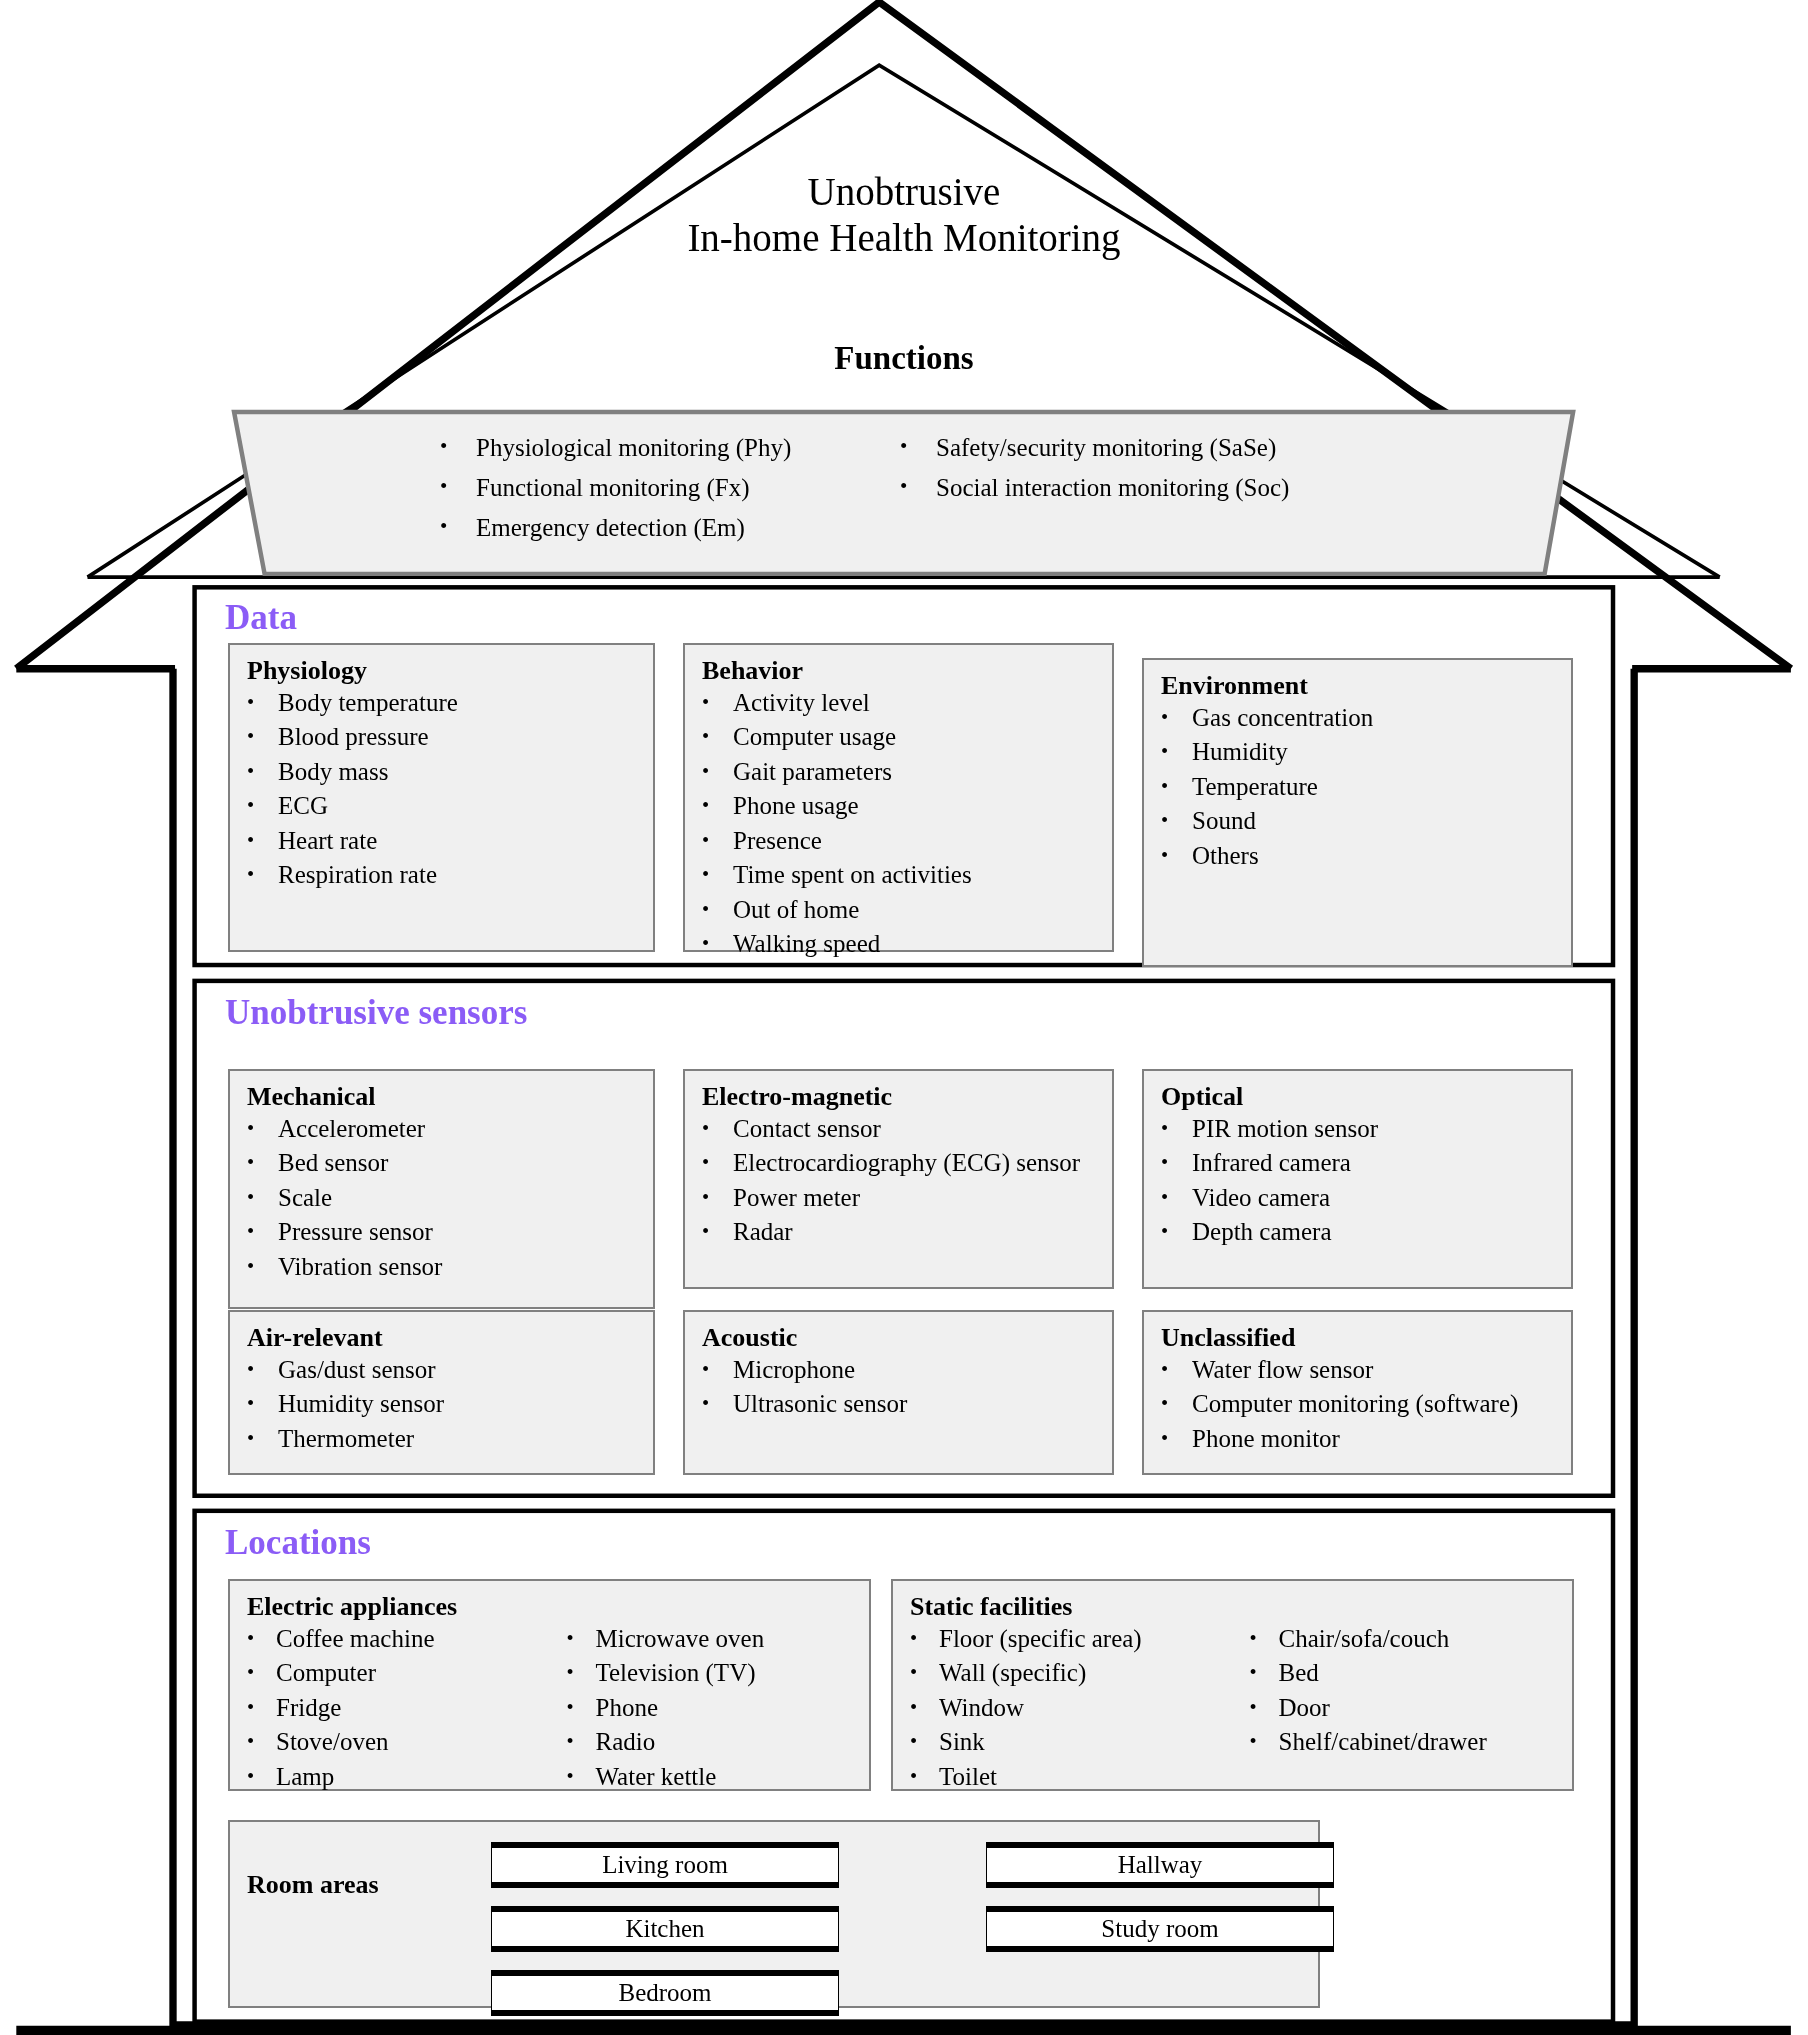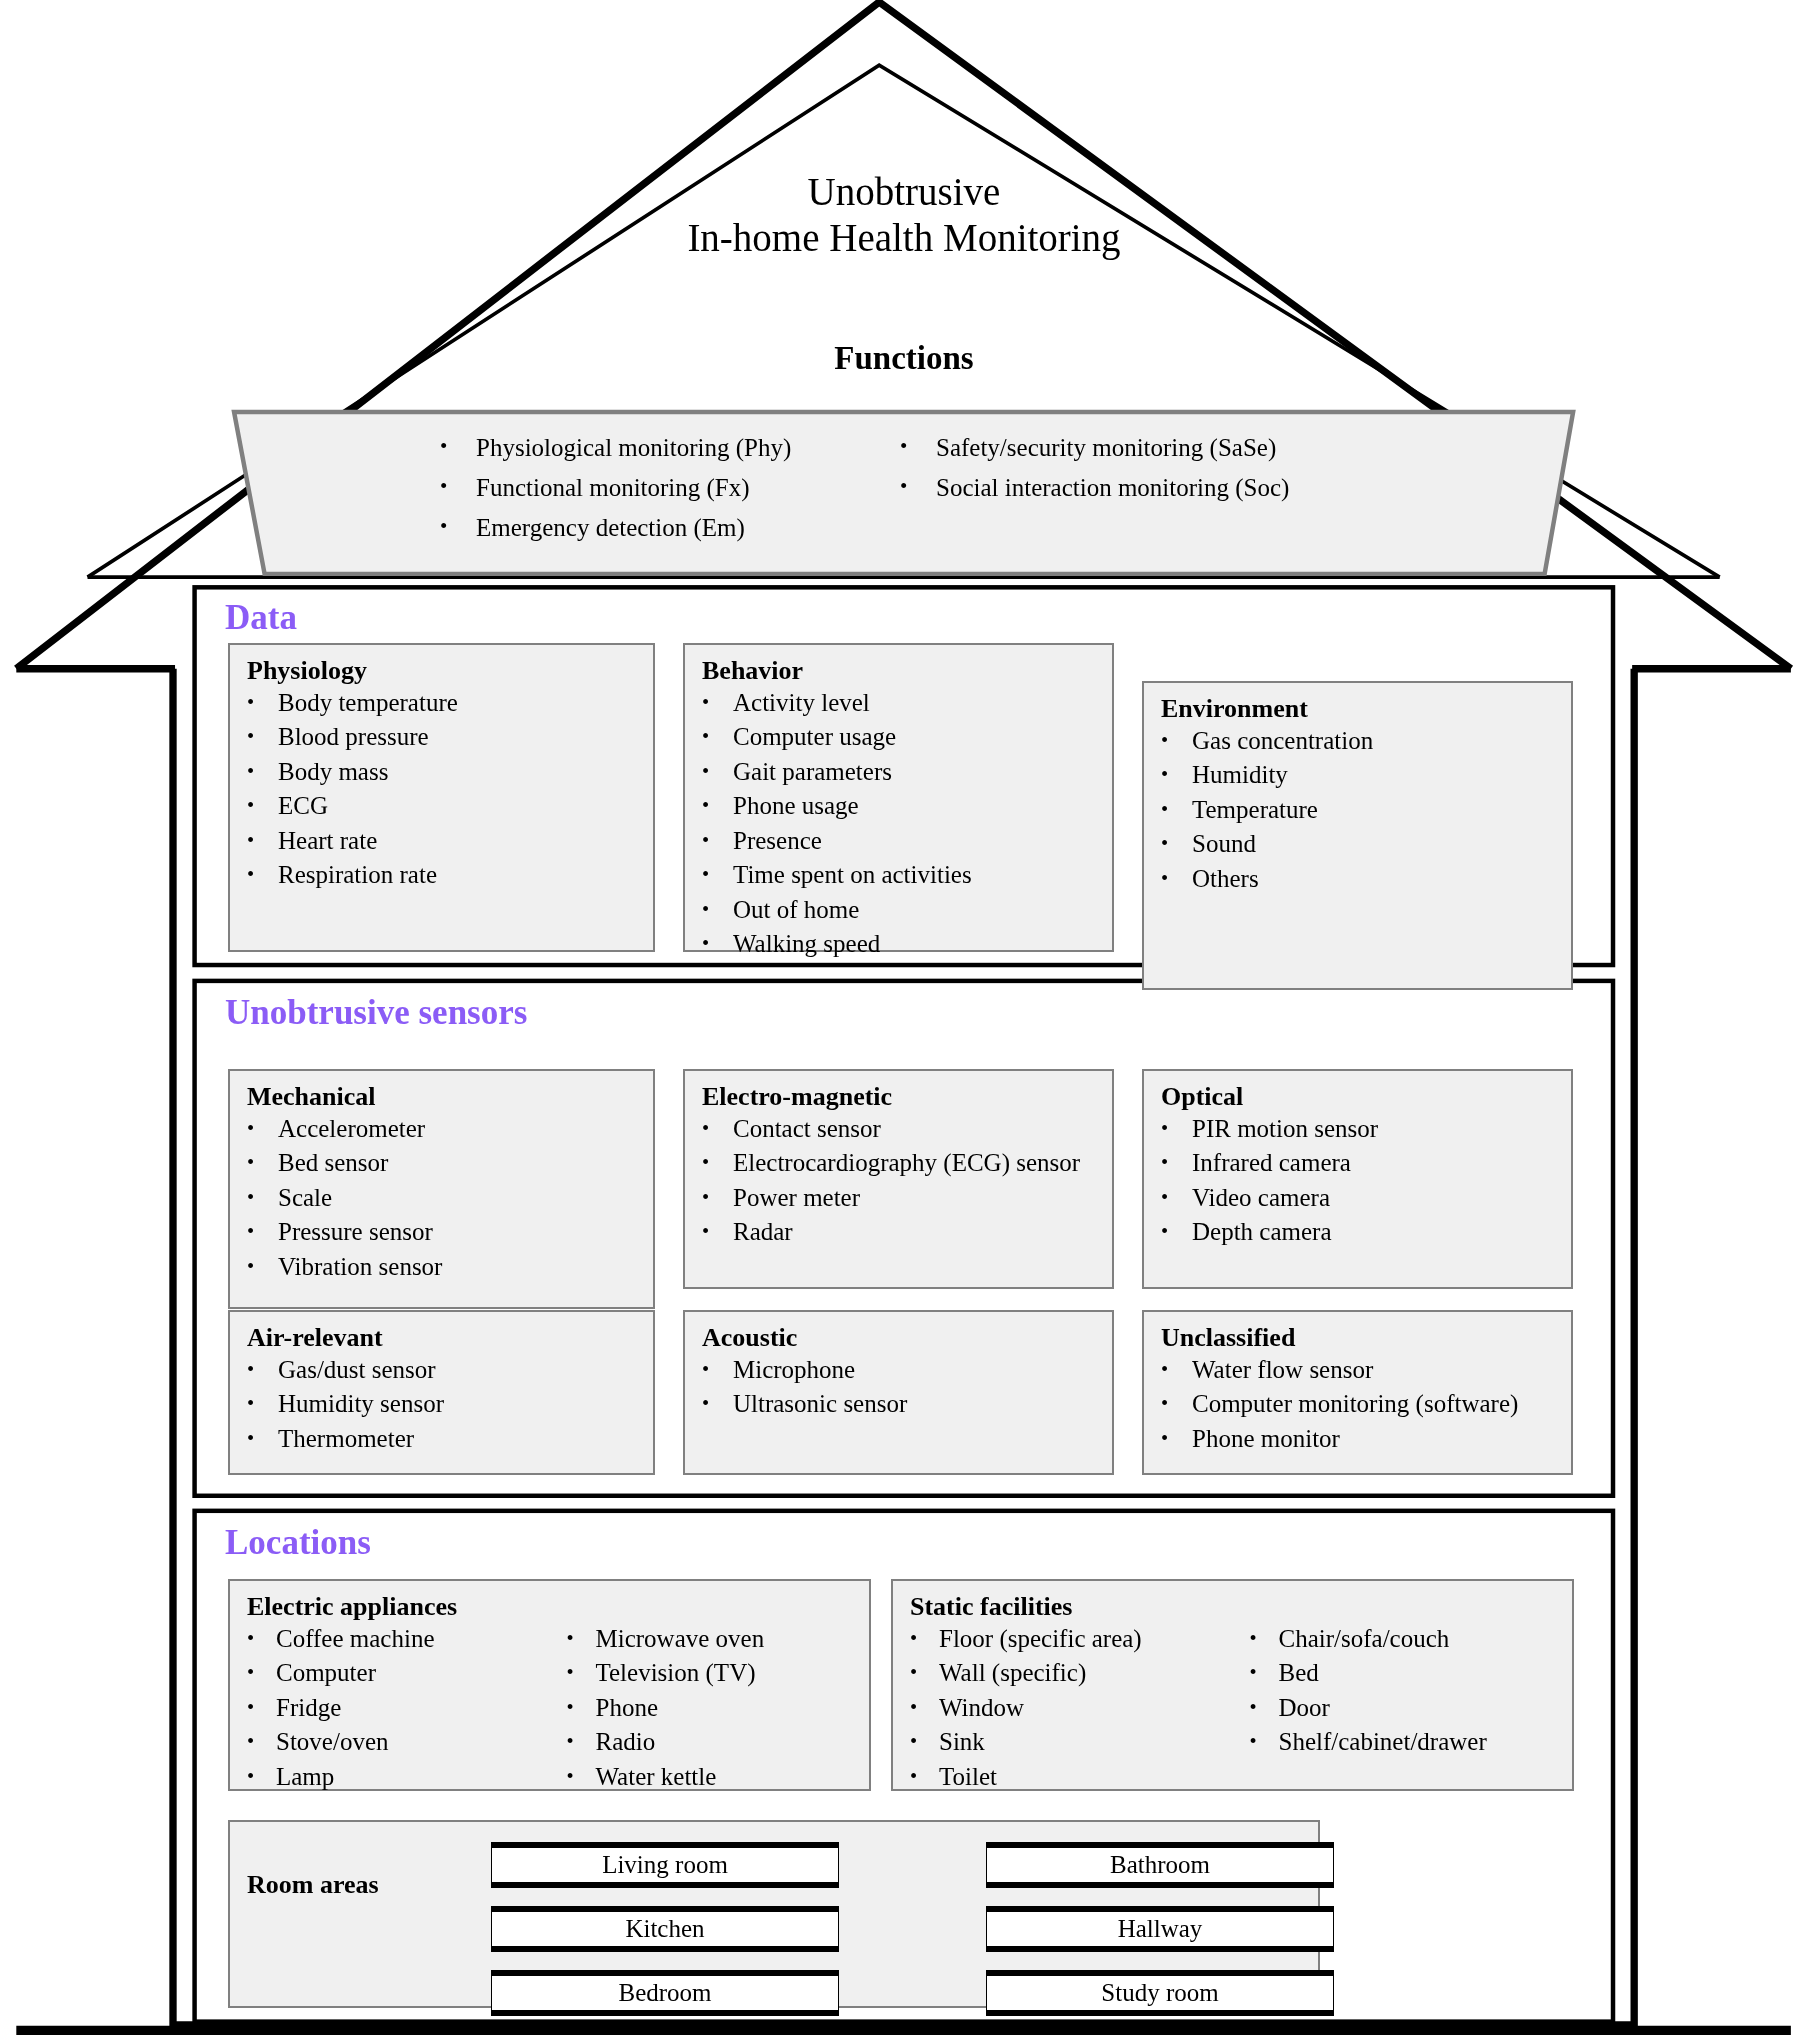--- a/index.html
+++ b/index.html
@@ -198,21 +198,21 @@
           <span class="bullet">•</span>
           <span class="txt">Out of home</span>
         </li>
       <li>
           <span class="bullet">•</span>
           <span class="txt">Walking speed</span>
         </li>
     </ul>
   </div>
 
-  <div class="card" style="left:1142px;top:681px;width:431px;height:309px;">
+  <div class="card" style="left:1142px;top:658px;width:431px;height:309px;">
     <div class="card-h">Environment</div>
     <ul class="blist">
       <li>
           <span class="bullet">•</span>
           <span class="txt">Gas concentration</span>
         </li>
       <li>
           <span class="bullet">•</span>
           <span class="txt">Humidity</span>
         </li>
@@ -461,21 +461,20 @@
 
   <div class="card" style="left:228px;top:1820px;width:1092px;height:188px;">
     <div class="card-h" style="position:absolute;left:0;top:37px;">Room areas</div>
     <div class="roomgrid" style="left:261px;top:19.5px;">
       <div class="roomcol" style="margin-right:147px;">
         <div class="roombtn">Living room</div>
         <div class="roombtn">Kitchen</div>
         <div class="roombtn">Bedroom</div>
       </div>
       <div class="roomcol">
-        <div class="roombtn">Bathroom</div>
         <div class="roombtn">Hallway</div>
         <div class="roombtn">Study room</div>
       </div>
     </div>
   </div>
 
 </div>
 
 
 </body></html>

